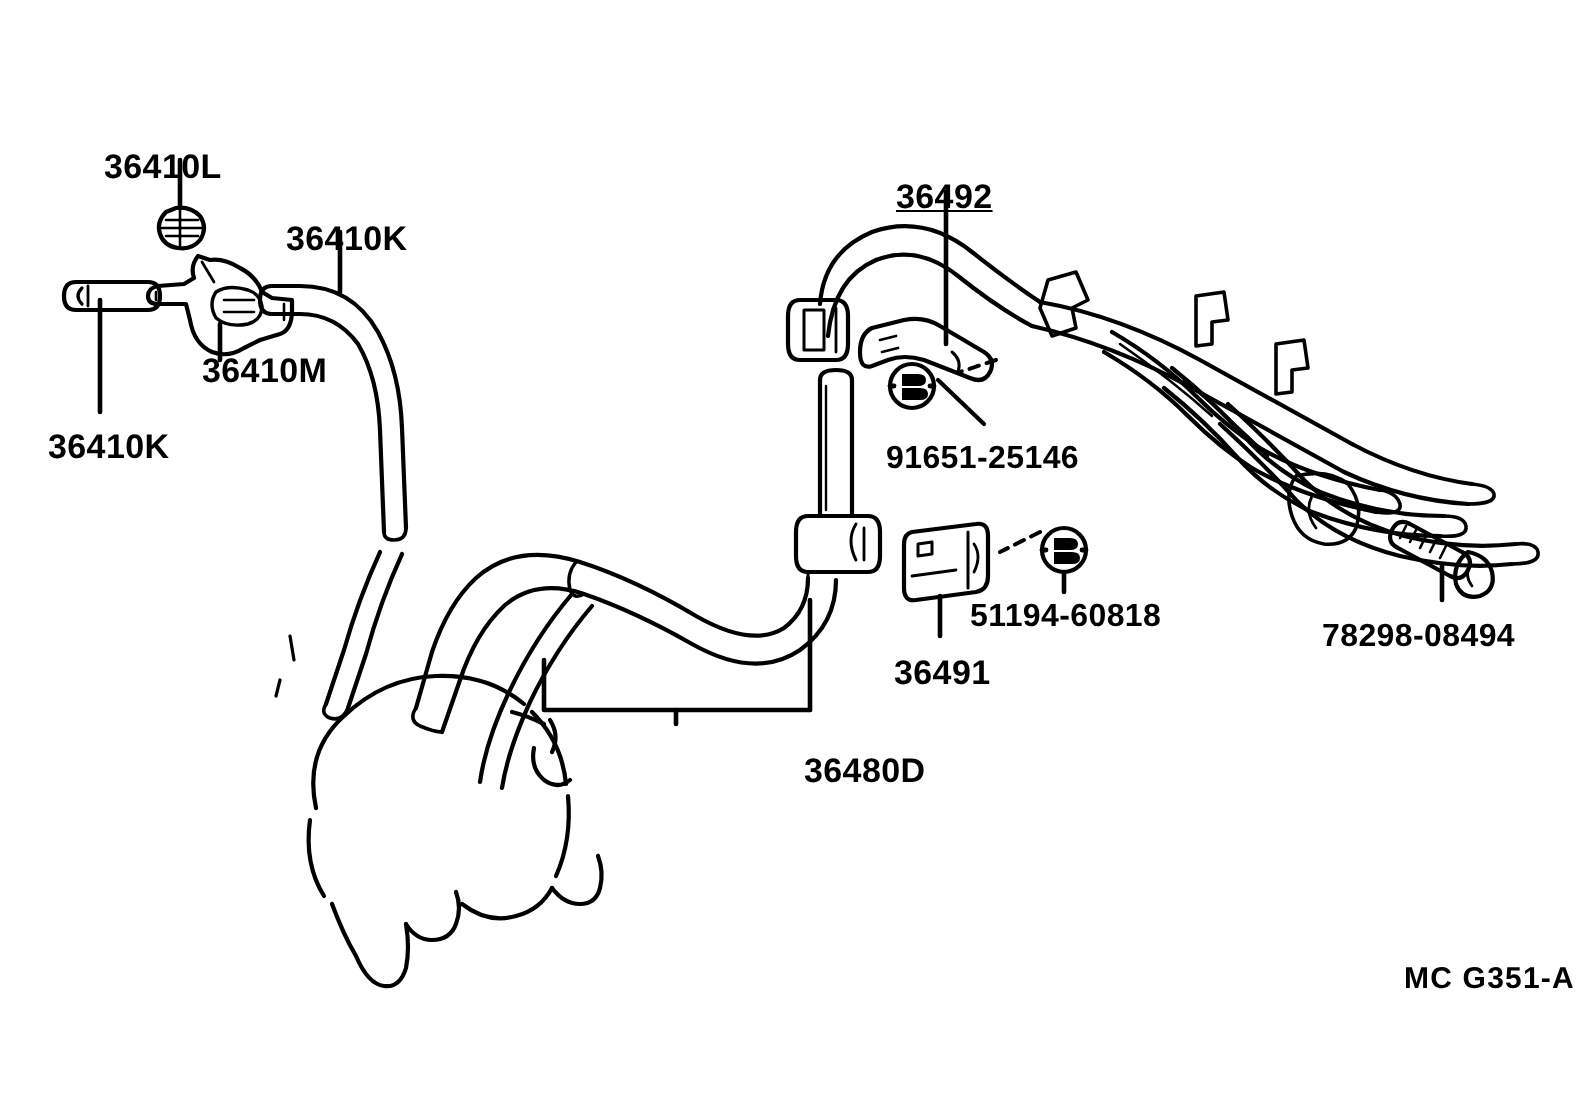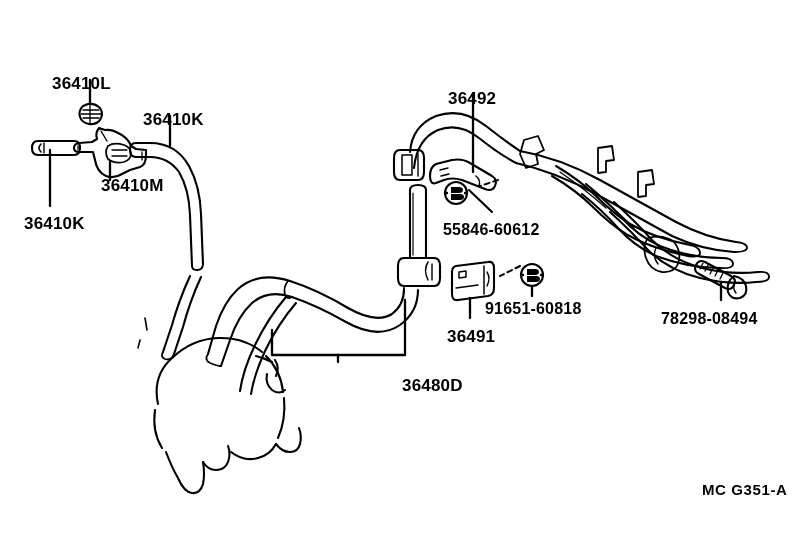--- a/index.html
+++ b/index.html
@@ -212,20 +212,20 @@
       <path d="M338,355 L338,362"></path>
     </g>
   </g>
 </svg>
 
 <div id="labels">
     <div class="lbl l-big" style="left: 52px; top: 74px;">36410L</div>
     <div class="lbl l-big" style="left: 143px; top: 110px;">36410K</div>
     <div class="lbl l-big" style="left: 73px; top: 176px; margin-left: 28px;">36410M</div>
     <div class="lbl l-big" style="left: 24px; top: 214px;">36410K</div>
-    <div class="lbl l-big" style="left: 448px; top: 89px;">36492</div>
-    <div class="lbl l-code" style="left: 443px; top: 221px;">55846-60612</div>
-    <div class="lbl l-code" style="left: 485px; top: 300px;">91651-60818</div>
+    <div class="lbl l-big" style="left: 448px; top: 89px; text-decoration: underline;">36492</div>
+    <div class="lbl l-code" style="left: 443px; top: 221px;">91651-25146</div>
+    <div class="lbl l-code" style="left: 485px; top: 300px;">51194-60818</div>
     <div class="lbl l-big" style="left: 447px; top: 327px;">36491</div>
     <div class="lbl l-big" style="left: 402px; top: 376px;">36480D</div>
     <div class="lbl l-code" style="left: 661px; top: 310px;">78298-08494</div>
     <div class="lbl l-foot" style="left: 688px; top: 481px;">MC G351-A</div>
   </div>
 
 </body></html>

